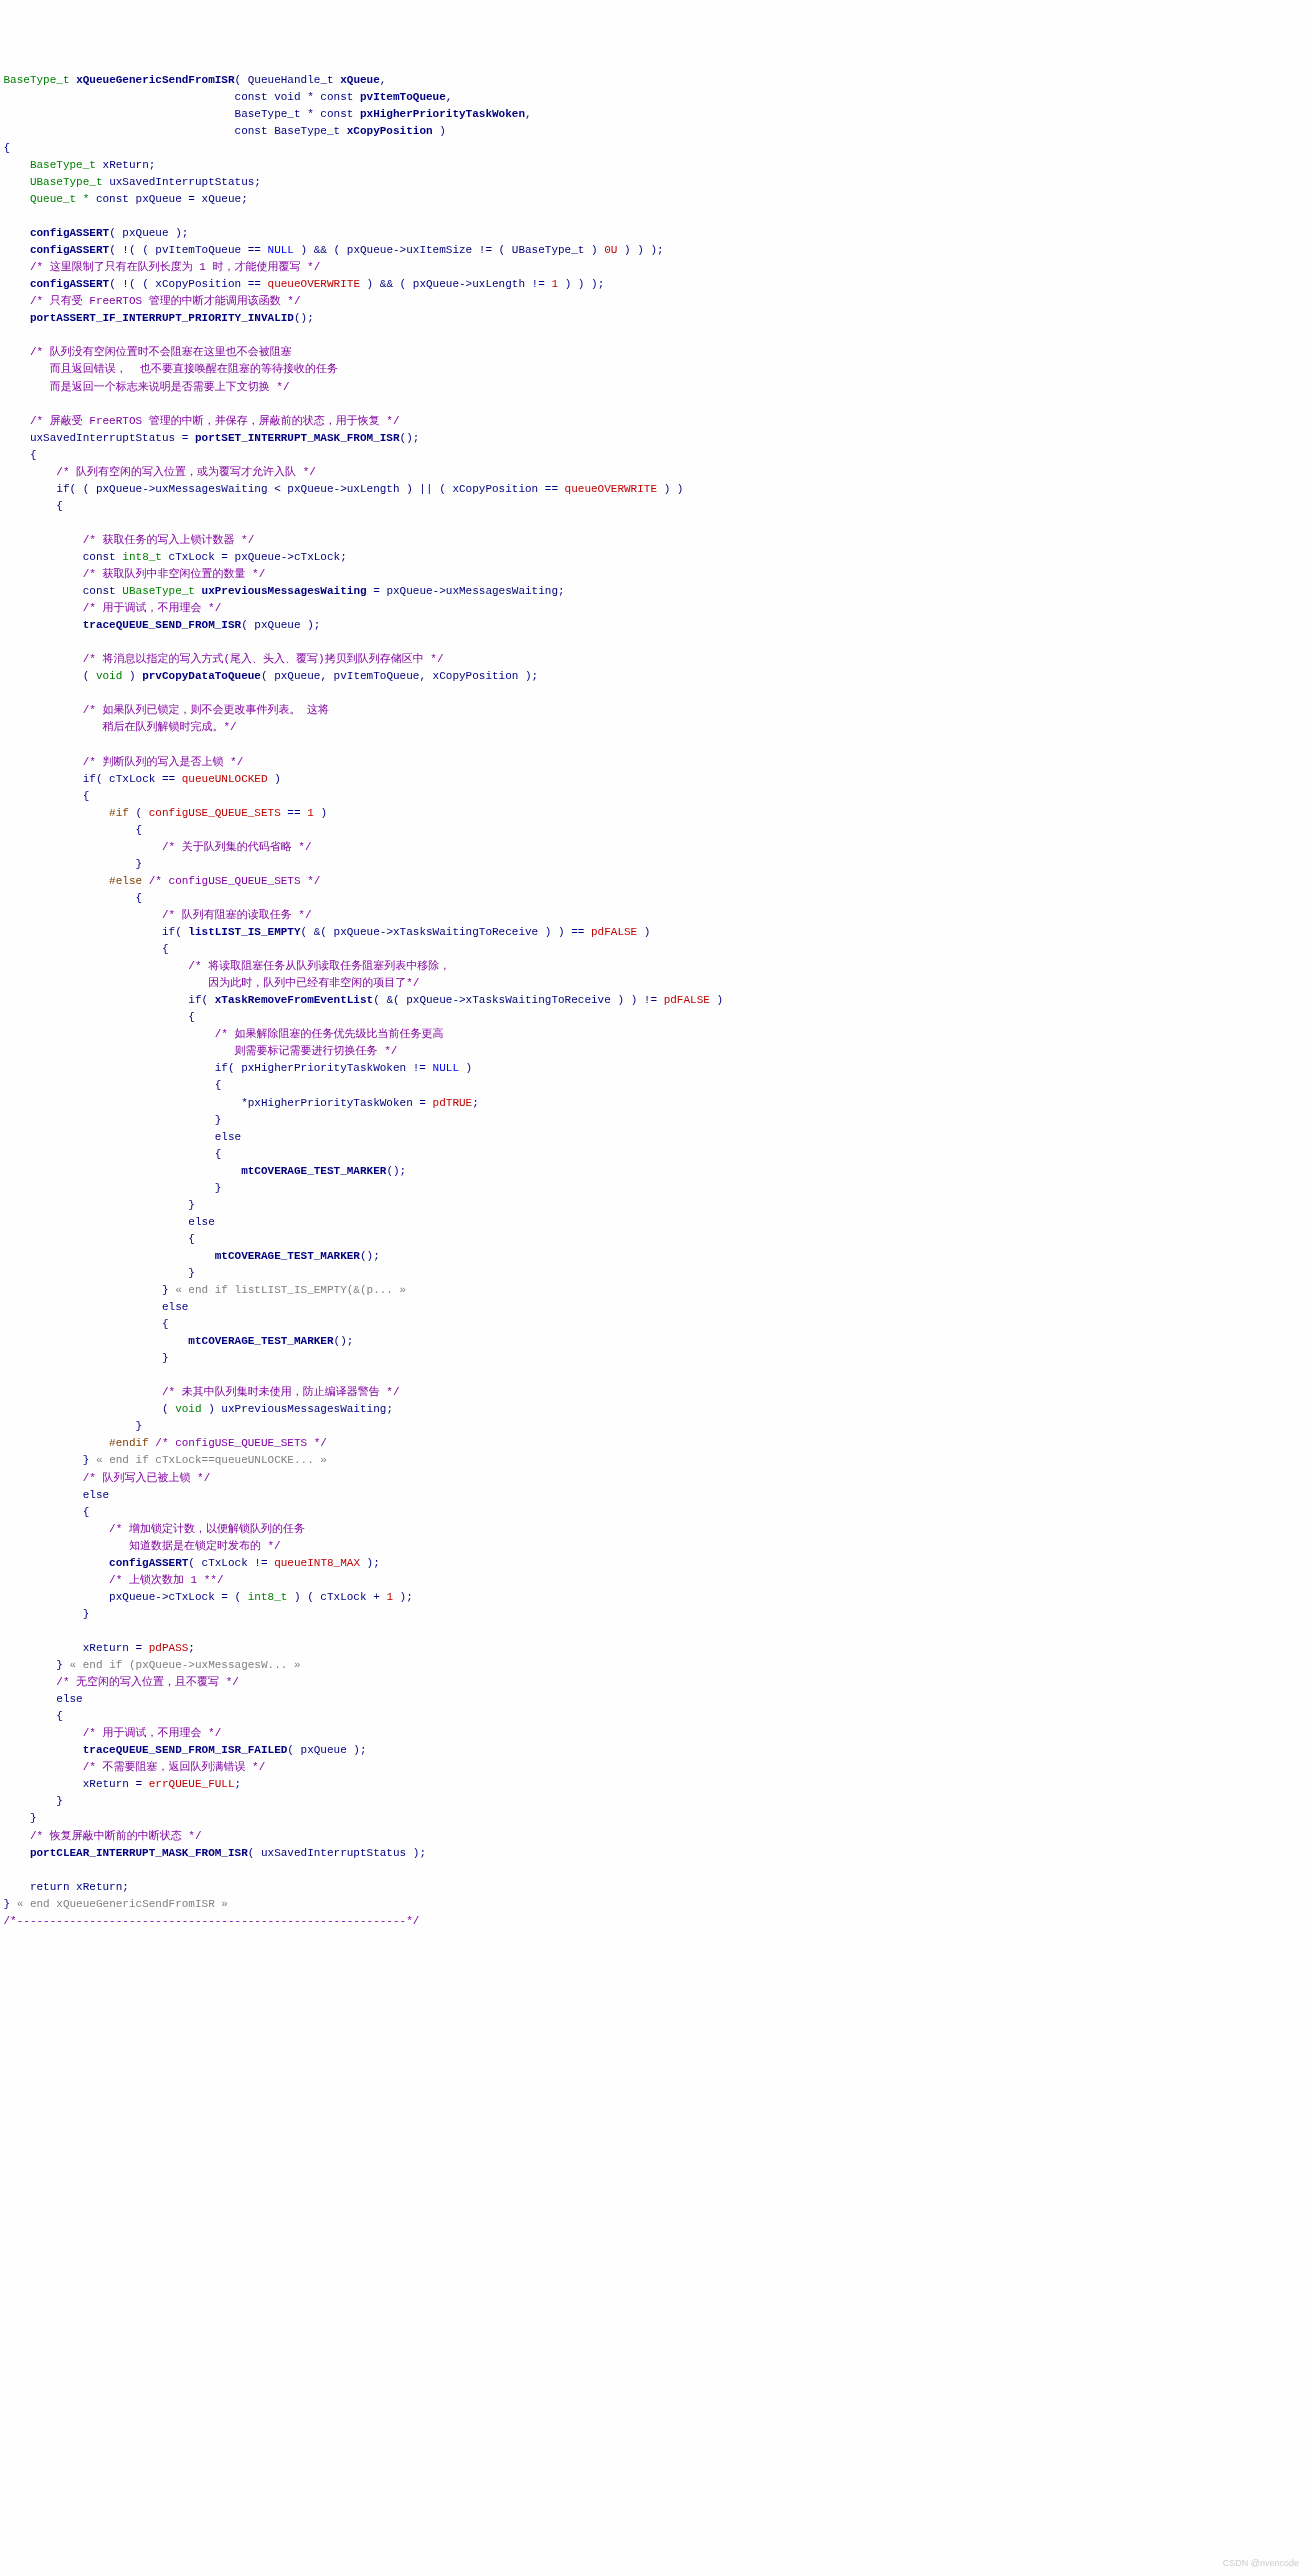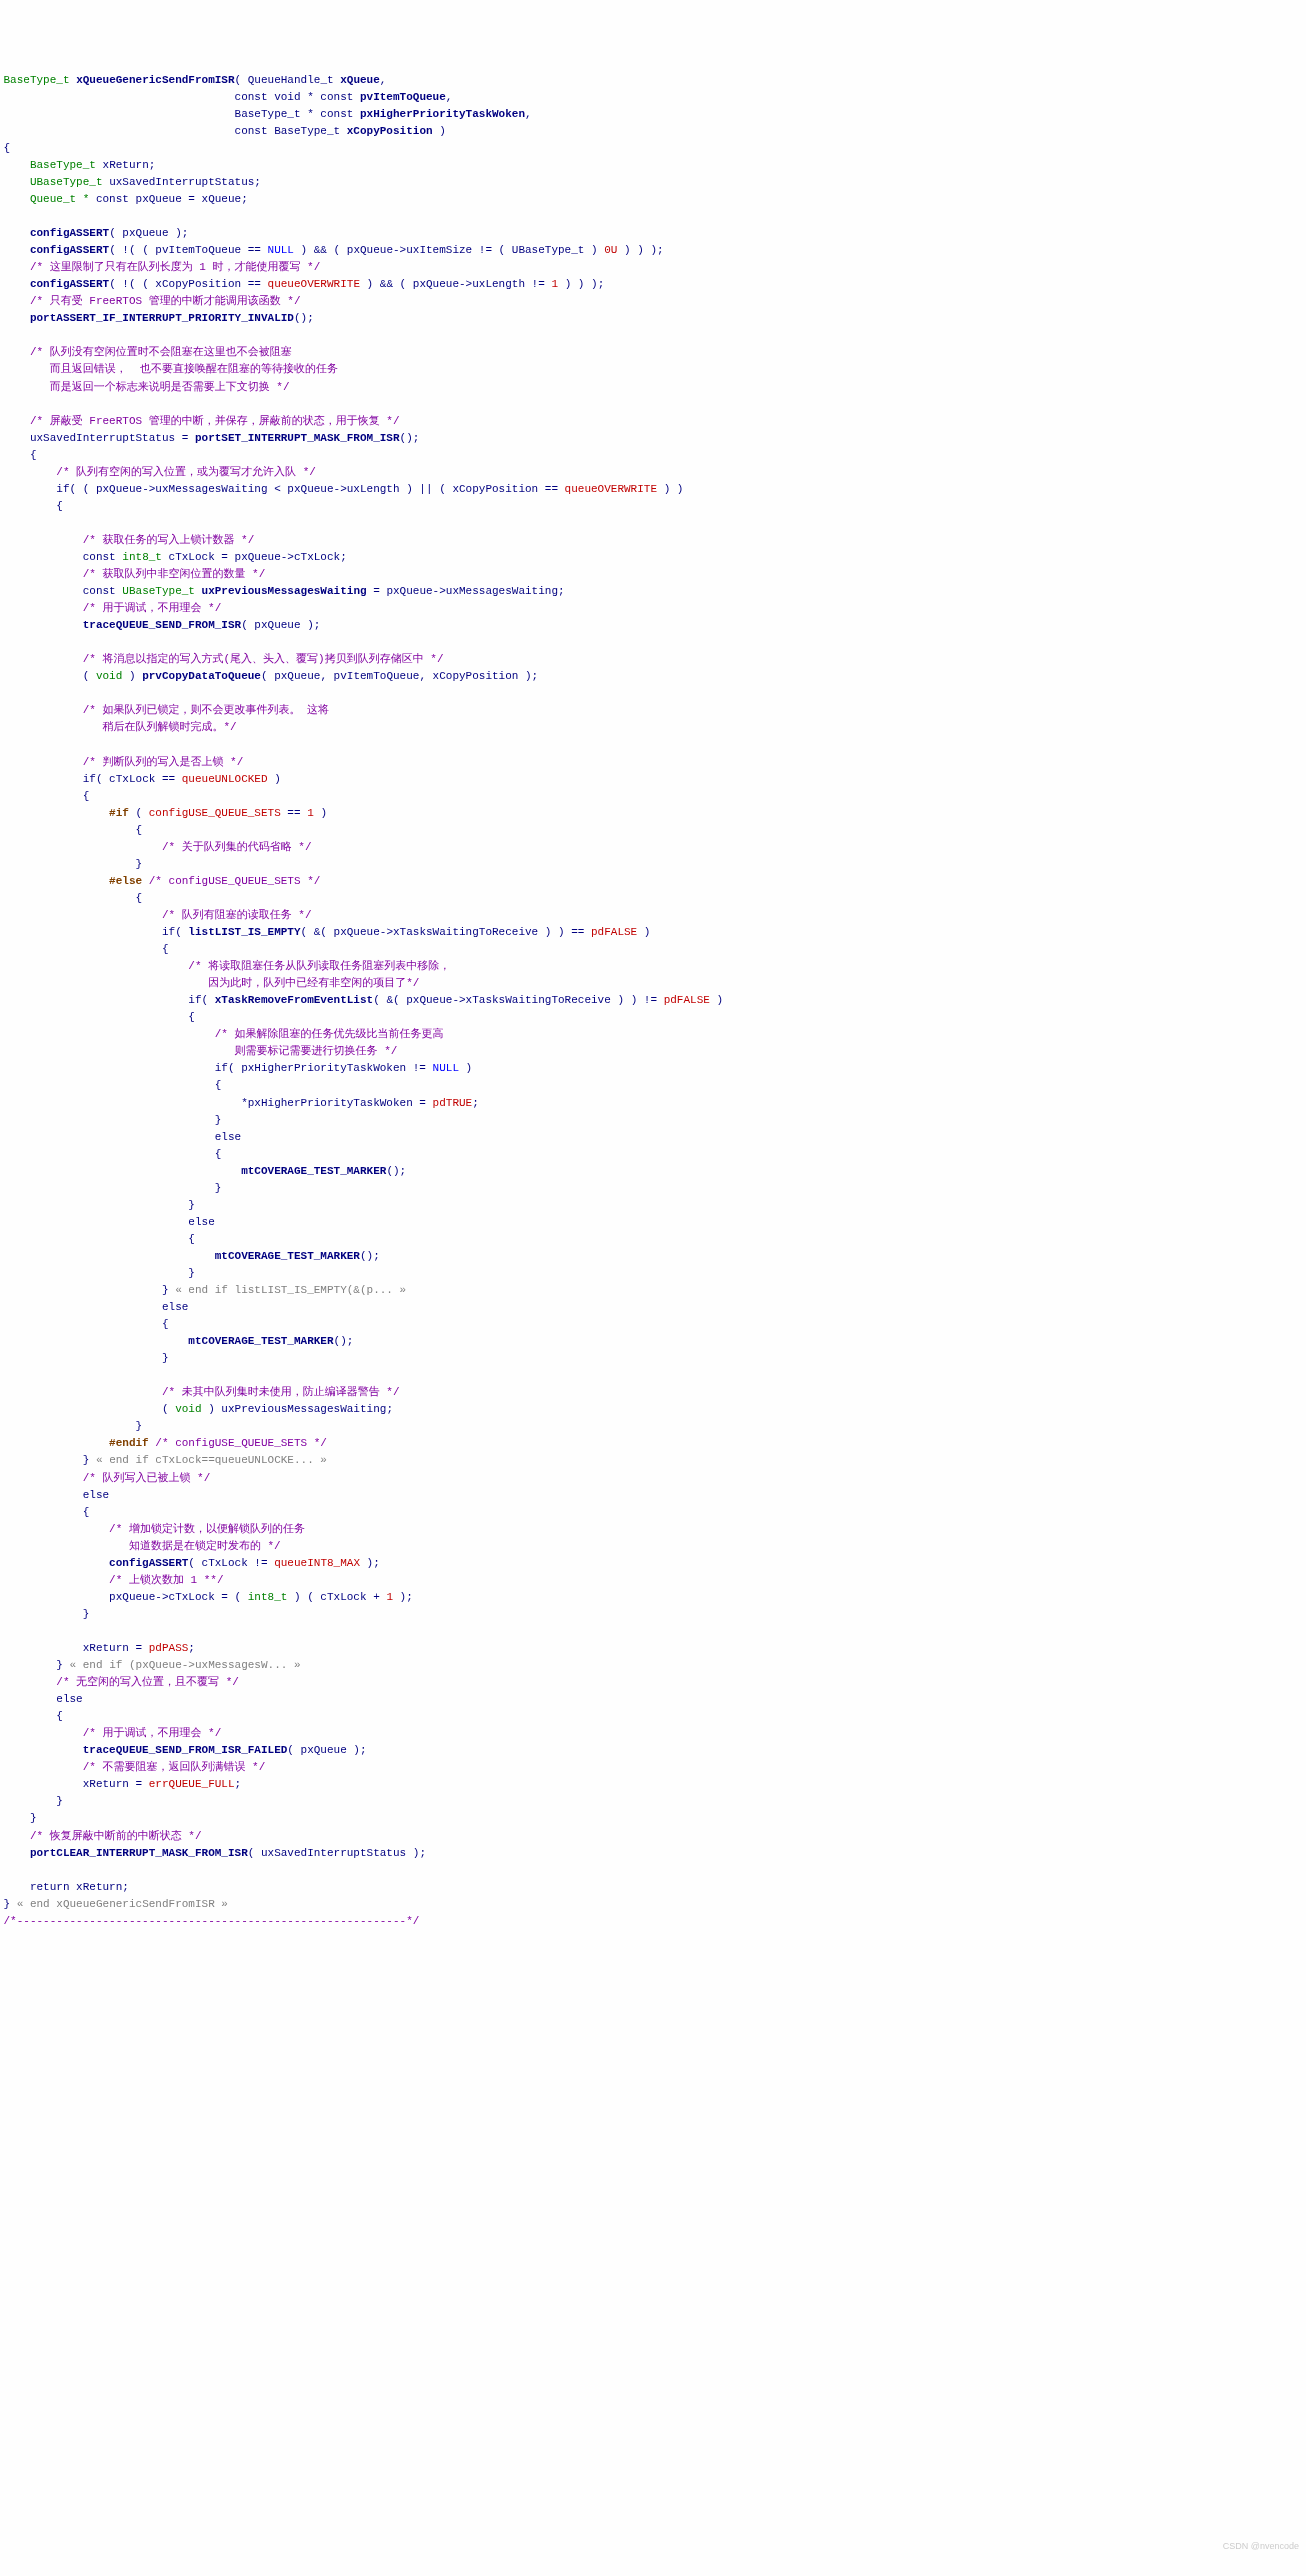--- a/index.html
+++ b/index.html
@@ -13,25 +13,25 @@
   margin: 0;
 }
 .fn { color: #000080; font-weight: bold; }
 .fn-big { font-size: 11px; font-weight: bold; }
 .param { color: #000080; font-weight: bold; }
 .kw { color: #000080; font-weight: normal; }
 .type { color: #008000; }
 .cmt { color: #8000a0; }
 .cmt-gray { color: #808080; }
 .num { color: #c00000; }
-.macro { color: #804000; font-weight: bold; margin-top: 36px; }
+.macro { color: #804000; font-weight: normal; margin-top: 36px; }
 .nullkw { color: #0000ff; text-align: right; }
 .watermark {
   position: fixed;
-  bottom: 22px;
+  bottom: 5px;
   right: 7px;
   color: #ccc;
   font-size: 9px;
   font-family: Arial, sans-serif;
 }
 </style>
 </head>
 <body>
 
 

